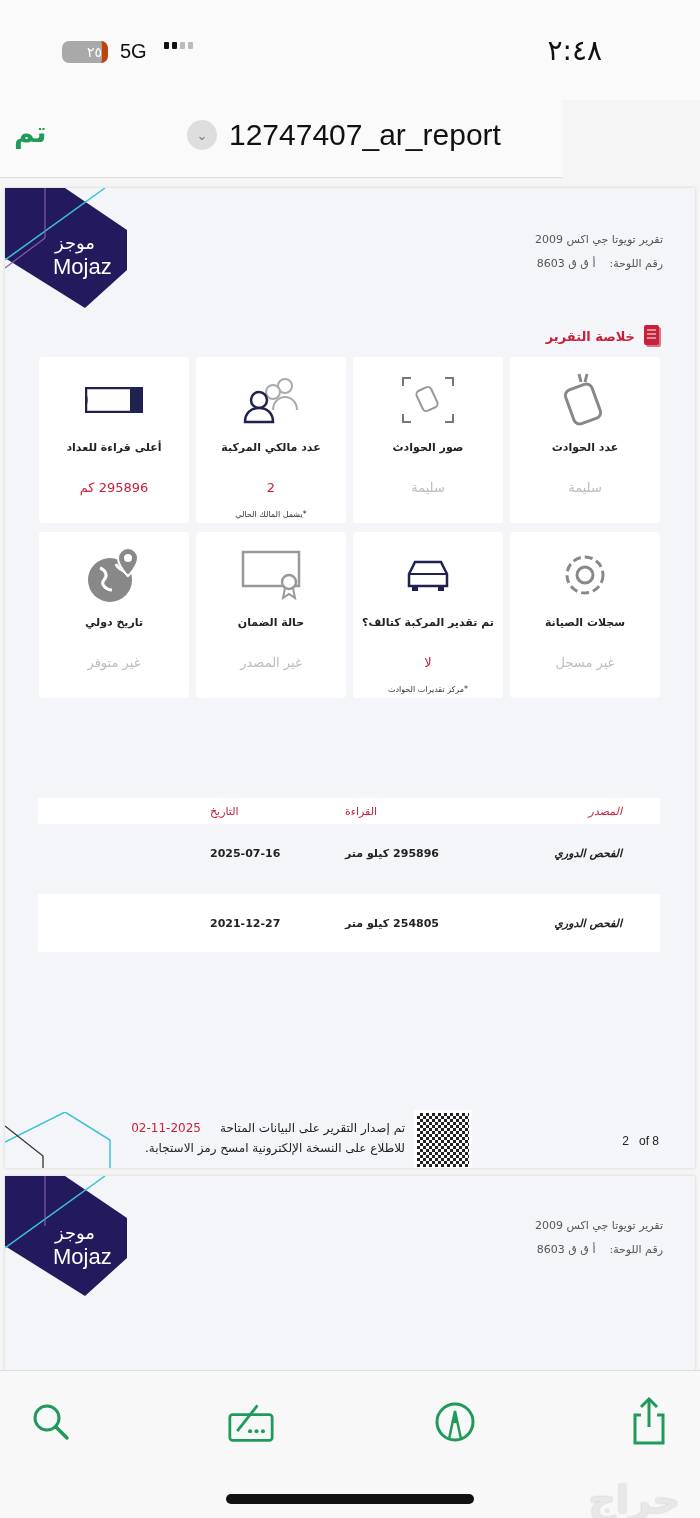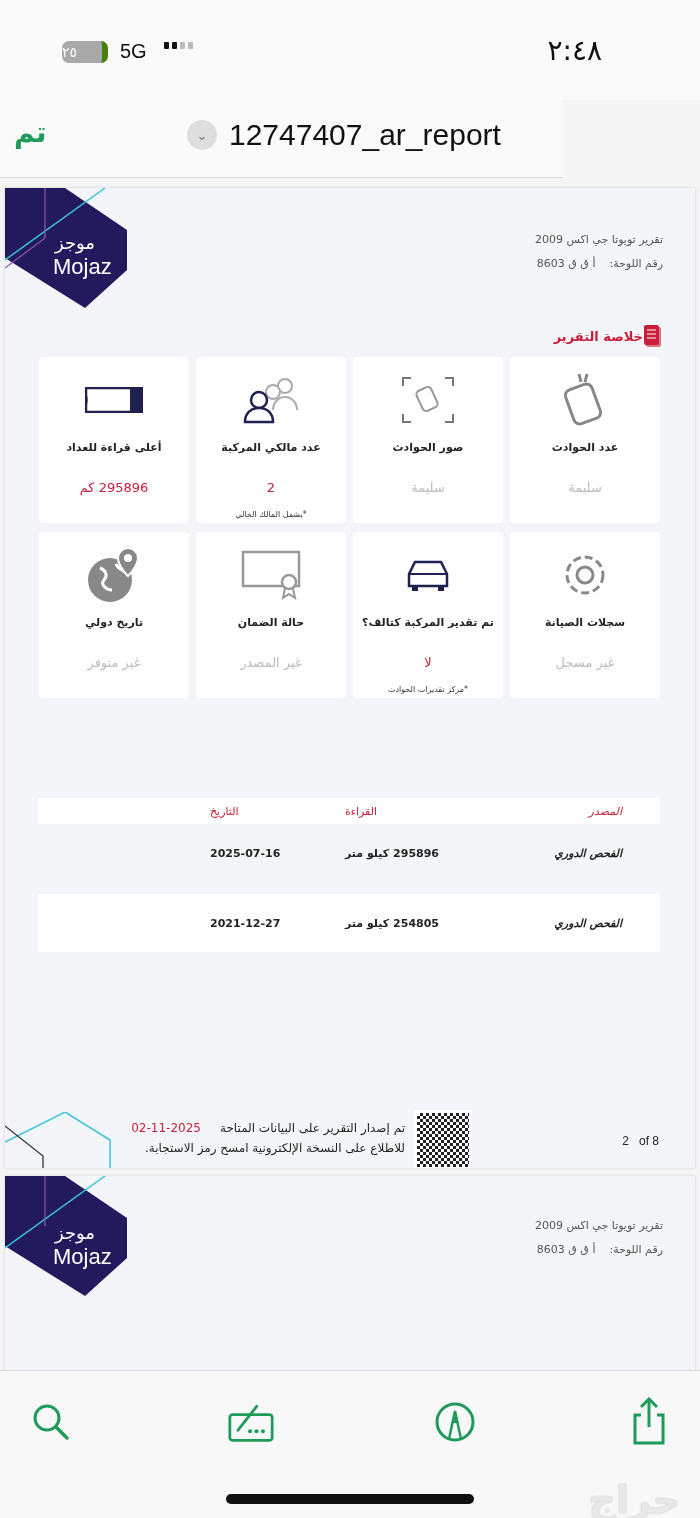--- a/index.html
+++ b/index.html
@@ -1,34 +1,34 @@
 <!DOCTYPE html>
 <html><head>
 <meta charset="utf-8">
 <style>
   * { box-sizing: border-box; margin: 0; padding: 0; }
   body { width: 700px; height: 1518px; background: #f5f5f6; font-family: "DejaVu Sans", sans-serif; position: relative; overflow: hidden; }
   .status-bar { position: absolute; top: 0; left: 0; width: 700px; height: 100px; background: #fafafa; }
-  .battery { position: absolute; left: 62px; top: 41px; width: 46px; height: 22px; border-radius: 7px; background: #a9a9a9; color: #fff; font-size: 14px; text-align: left; line-height: 22px; border-right: 6px solid #4d7c0f; }
+  .battery { position: absolute; left: 62px; top: 41px; width: 46px; height: 22px; border-radius: 7px; background: #a9a9a9; color: #fff; font-size: 14px; text-align: right; line-height: 22px; border-right: 6px solid #c2410c; }
   .net { position: absolute; left: 120px; top: 40px; font-size: 20px; color: #111; font-family: "Liberation Sans", sans-serif; }
   .signal { position: absolute; left: 164px; top: 42px; display: flex; gap: 3px; }
   .signal span { width: 5px; height: 7px; background: #111; border-radius: 1px; display: block; }
   .signal .dim { background: #bbb; }
   .clock { position: absolute; right: 98px; top: 34px; font-size: 28px; color: #111; }
   .nav-bar { position: absolute; top: 100px; left: 0; width: 563px; height: 78px; background: #fafafa; border-bottom: 1px solid #dcdcdc; }
   .done-btn { position: absolute; left: 14px; top: 16px; font-size: 28px; color: #1f9a5a; font-weight: bold; }
   .title-wrap { position: absolute; left: 187px; top: 18px; display: flex; align-items: center; gap: 12px; }
   .chev { width: 30px; height: 30px; border-radius: 50%; background: #dedede; color: #777; display: flex; align-items: center; justify-content: center; font-size: 13px; }
   .doc-title { font-size: 30px; color: #111; font-family: "Liberation Sans", sans-serif; }
   .page { position: absolute; left: 5px; width: 690px; background: #f4f5f8; box-shadow: 0 0 3px rgba(0,0,0,0.15); overflow: hidden; }
   .p1 { top: 188px; height: 980px; }
   .p2 { top: 1176px; height: 200px; }
   .logo { position: absolute; left: 0; top: 0; width: 130px; height: 130px; }
   .head-info { position: absolute; right: 32px; top: 40px; text-align: right; direction: rtl; color: #555; font-size: 11px; line-height: 24px; }
-  .section-title { position: absolute; direction: rtl; display: flex; align-items: center; color: #c8203a; font-size: 13px; font-weight: bold; }
+  .section-title { position: absolute; direction: rtl; display: flex; align-items: center; gap: 8px; color: #c8203a; font-size: 13px; font-weight: bold; }
   .grid { position: absolute; left: 33px; top: 169px; width: 622px; display: grid; grid-template-columns: repeat(4, 150px); column-gap: 7px; row-gap: 9px; direction: rtl; }
   .card { background: #fff; height: 166px; border-radius: 4px; position: relative; text-align: center; }
   .card .ic { height: 62px; margin-top: 12px; display: flex; justify-content: center; align-items: center; }
   .card .lbl { font-size: 11px; font-weight: bold; color: #222; margin-top: 10px; }
   .card .val { font-size: 13px; margin-top: 26px; }
   .card .note { position: absolute; bottom: 4px; left: 0; width: 100%; font-size: 8px; color: #333; }
   .muted { color: #bcbcbc; }
   .red { color: #c8203a; }
   .tbl { position: absolute; left: 33px; top: 610px; width: 622px; direction: rtl; font-size: 11px; }
   .tbl .thead { display: flex; background: #fff; height: 26px; align-items: center; color: #c8203a; }

